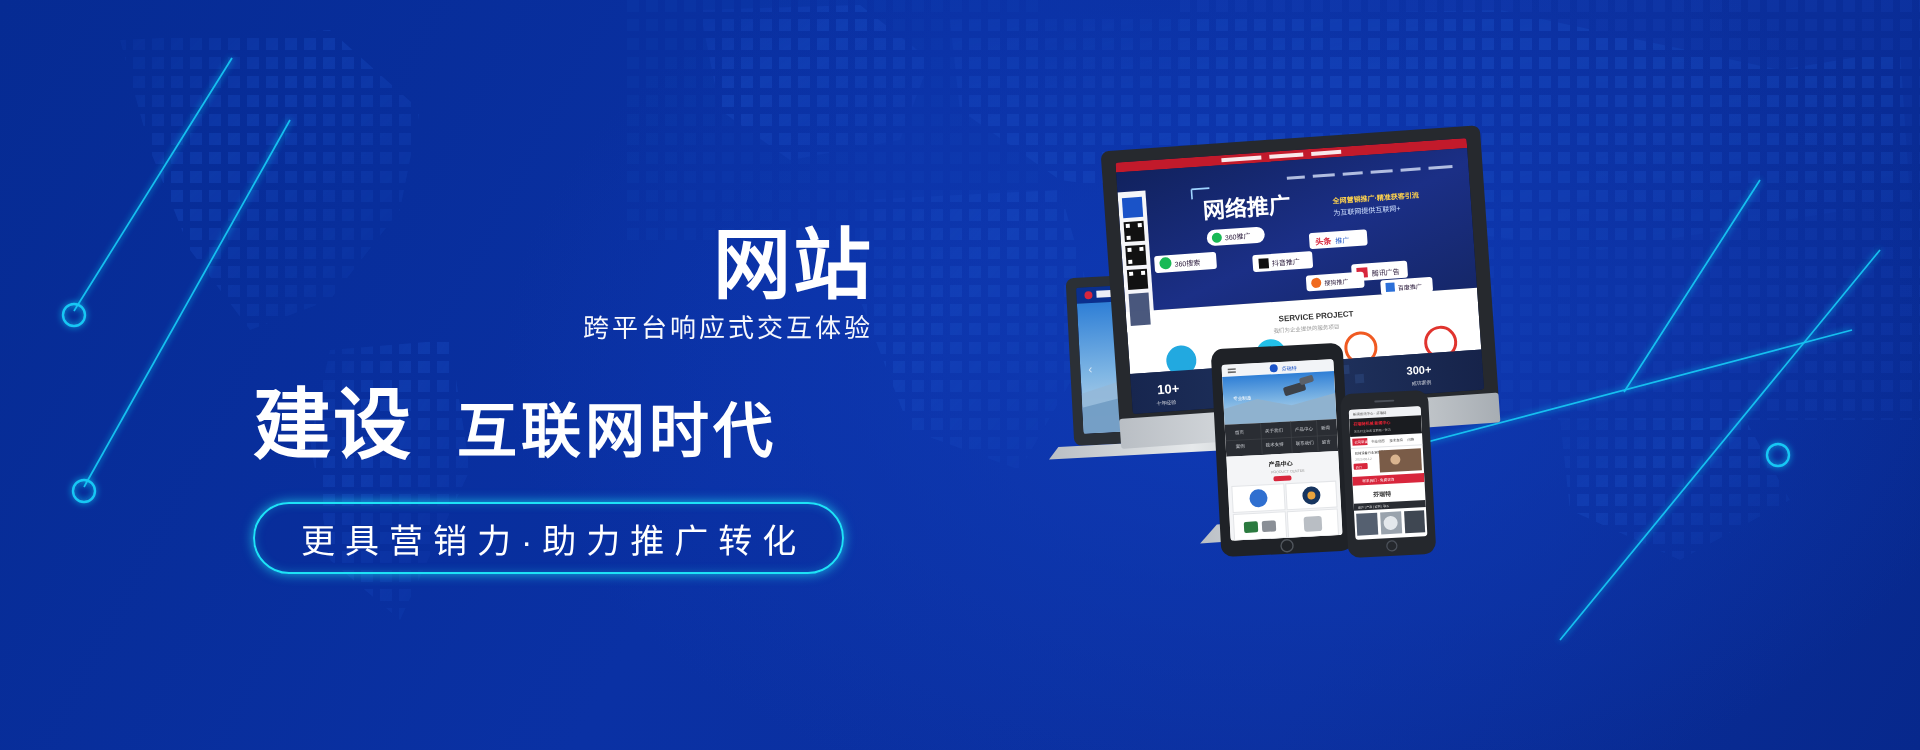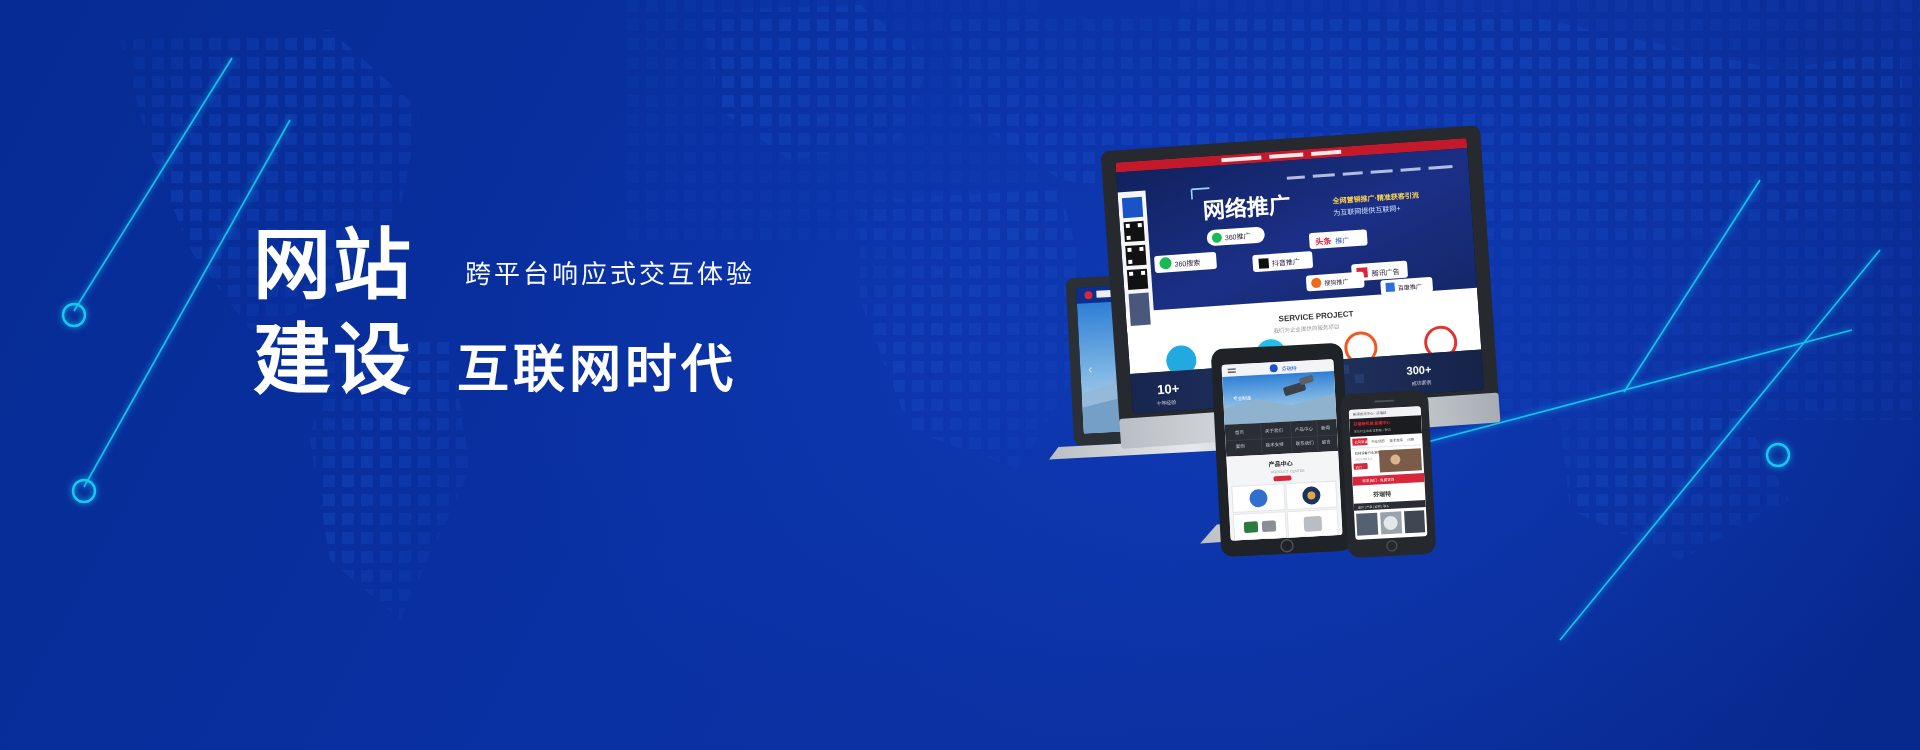--- a/index.html
+++ b/index.html
@@ -21,37 +21,37 @@
   .dots svg { display:block; width:100%; height:100%; }
 
   
   .lines { position:absolute; inset:0; }
   .lines svg { display:block; width:100%; height:100%; }
 
   
   .copy {
     position:absolute; left:253px; top:222px; width:620px;
   }
-  .headrow { display:flex; align-items:flex-end; }
+  .headrow { display:flex; align-items:flex-end;flex-direction:column; }
   .h-big {
     font-size:78px; line-height:86px; font-weight:700; color:#ffffff;
     letter-spacing:2px; white-space:nowrap;
   }
   .h-sub {
     font-size:26px; line-height:40px; color:#ffffff; font-weight:400;
     letter-spacing:3px; white-space:nowrap;
     margin-left:52px; margin-bottom:14px; opacity:.97;
   }
-  .line2 { display:flex; align-items:baseline; margin-top:8px; }
+  .line2 { display:flex; align-items:baseline; margin-top:19px; }
   .h-big2 {
     font-size:78px; line-height:88px; font-weight:700; color:#ffffff;
     letter-spacing:2px; white-space:nowrap;
   }
   .h-big2b {
-    font-size:52px; line-height:88px; font-weight:700; color:#ffffff;
+    font-size:60px; line-height:88px; font-weight:700; color:#ffffff;
     letter-spacing:4px; white-space:nowrap; margin-left:44px;
   }
 
   
   .pill {
     margin-top:26px; display:inline-flex; align-items:center; justify-content:center;
     height:72px; padding:0 36px; border:2px solid #1ee2f7; border-radius:40px;
     box-shadow:0 0 12px rgba(30,226,247,.75), inset 0 0 10px rgba(30,226,247,.28);
     background:rgba(8,43,150,.25);
   }
@@ -138,20 +138,23 @@
     <div class="headrow">
       <div class="h-big">网站</div>
       <div class="h-sub">跨平台响应式交互体验</div>
     </div>
 
     <div class="line2">
       <div class="h-big2">建设</div>
       <div class="h-big2b">互联网时代</div>
     </div>
 
+    <div class="pill">
+      <div class="pill-text">更具营销力·助力推广转化</div>
+    </div>
 
   </div>
 
   <div class="devices">
     <svg viewBox="0 0 760 510" aria-hidden="true">
       <defs>
         <linearGradient id="steel" x1="0" y1="0" x2="0" y2="1">
           <stop offset="0%" stop-color="#e9ecee"></stop>
             <stop offset="45%" stop-color="#c8ccd0"></stop>
           <stop offset="100%" stop-color="#9aa0a6"></stop>

